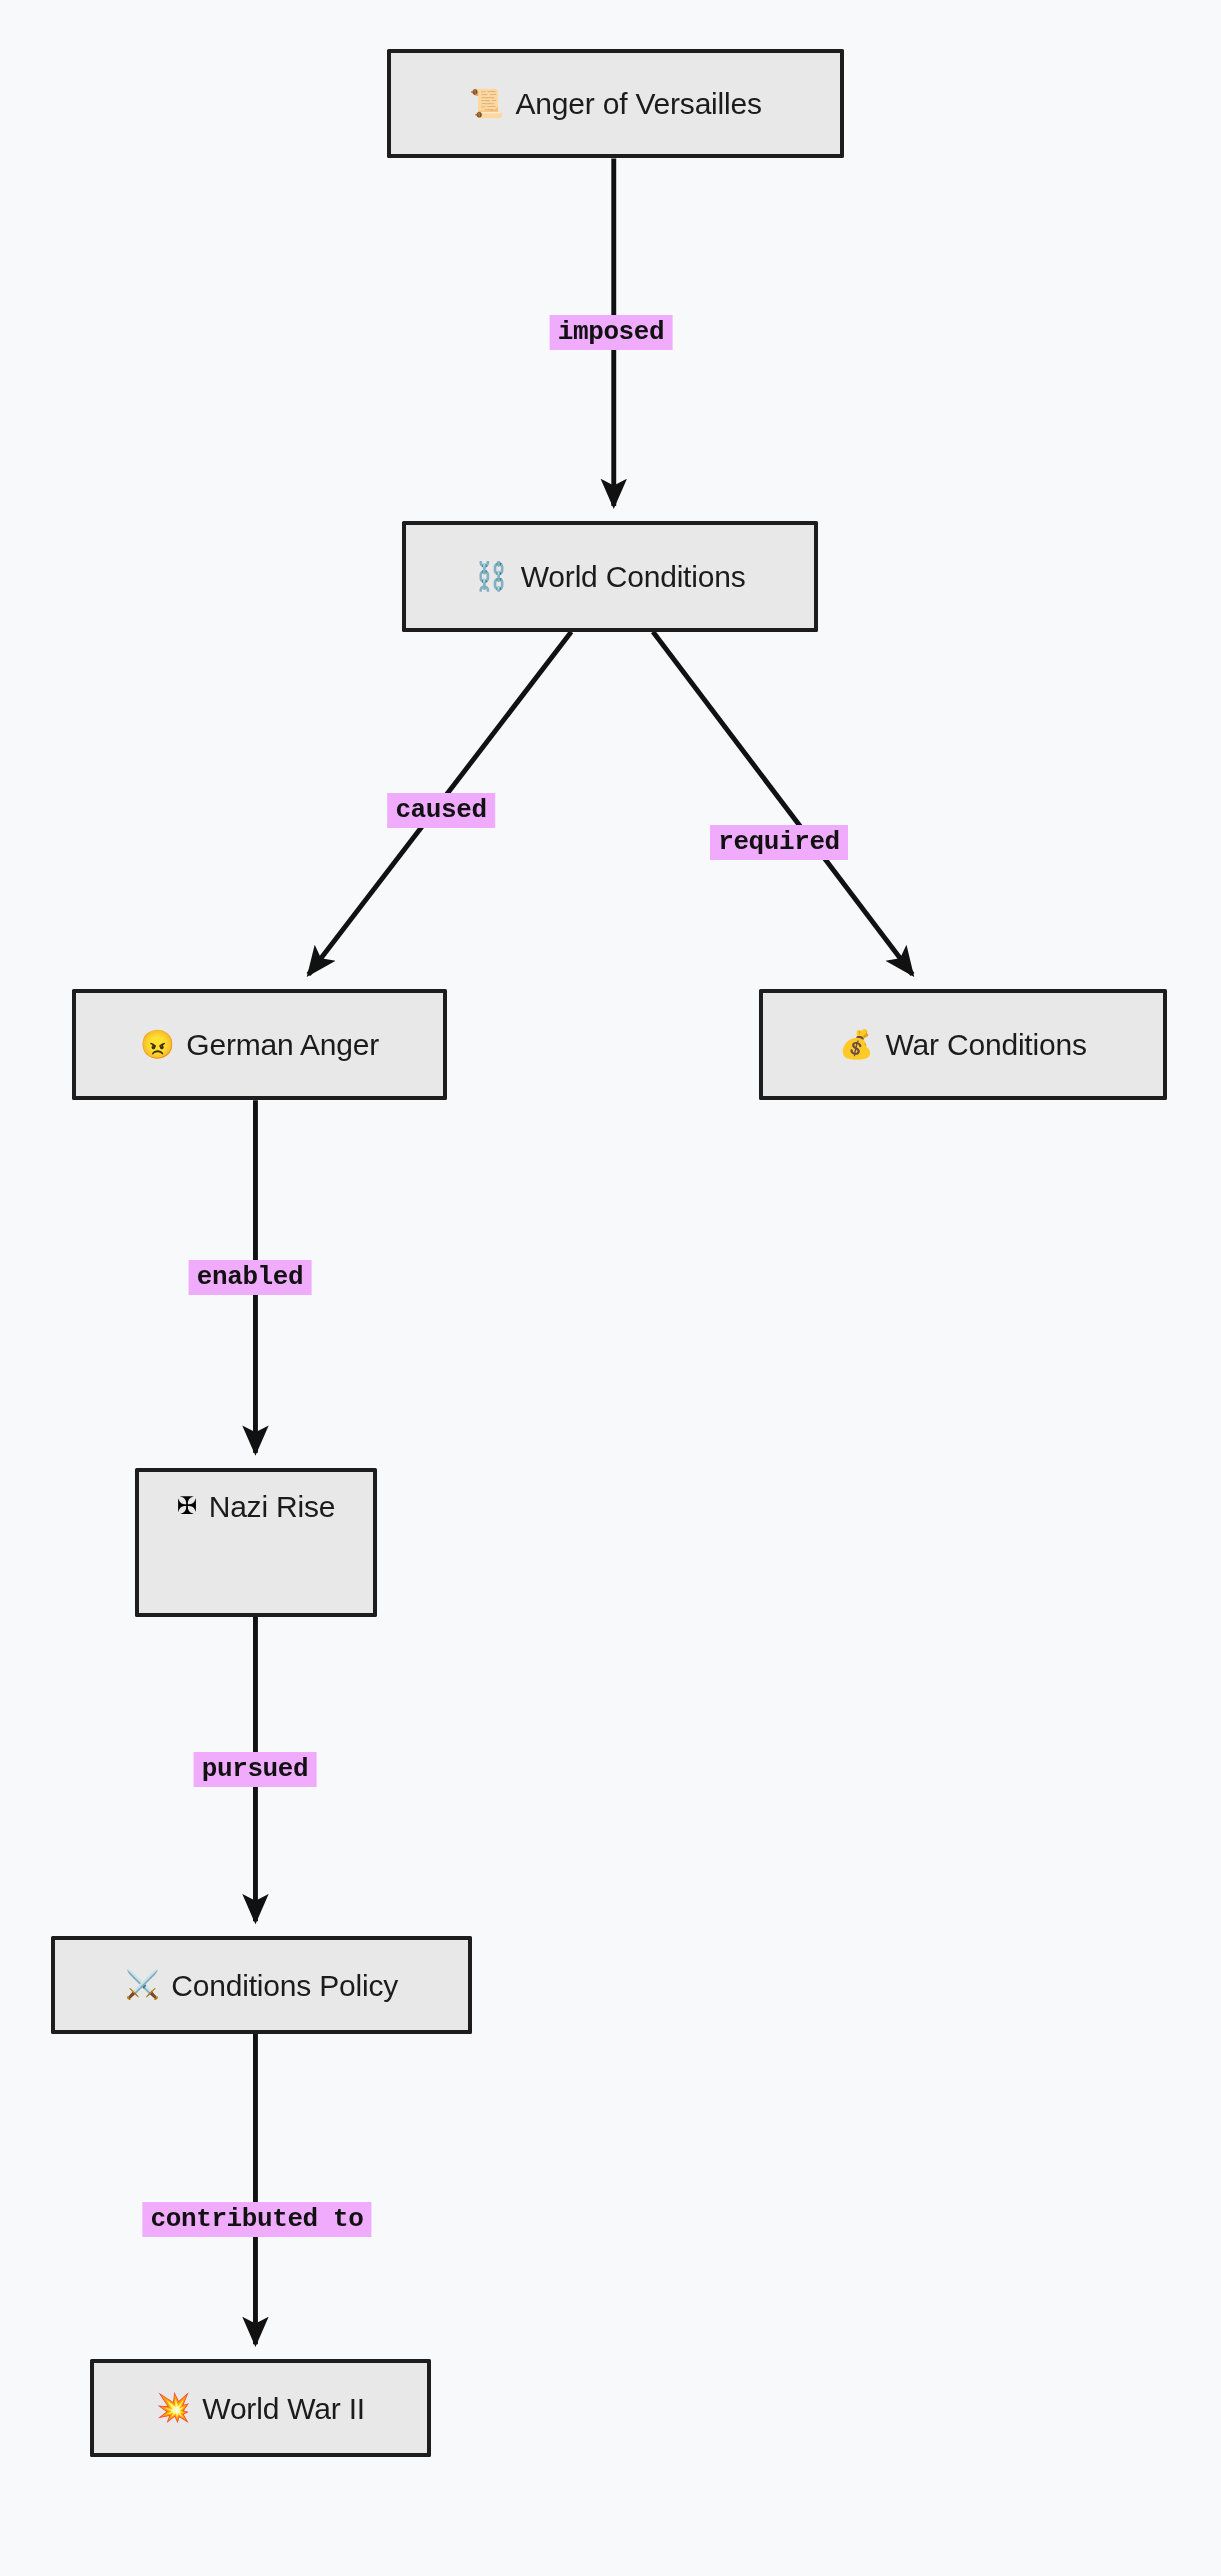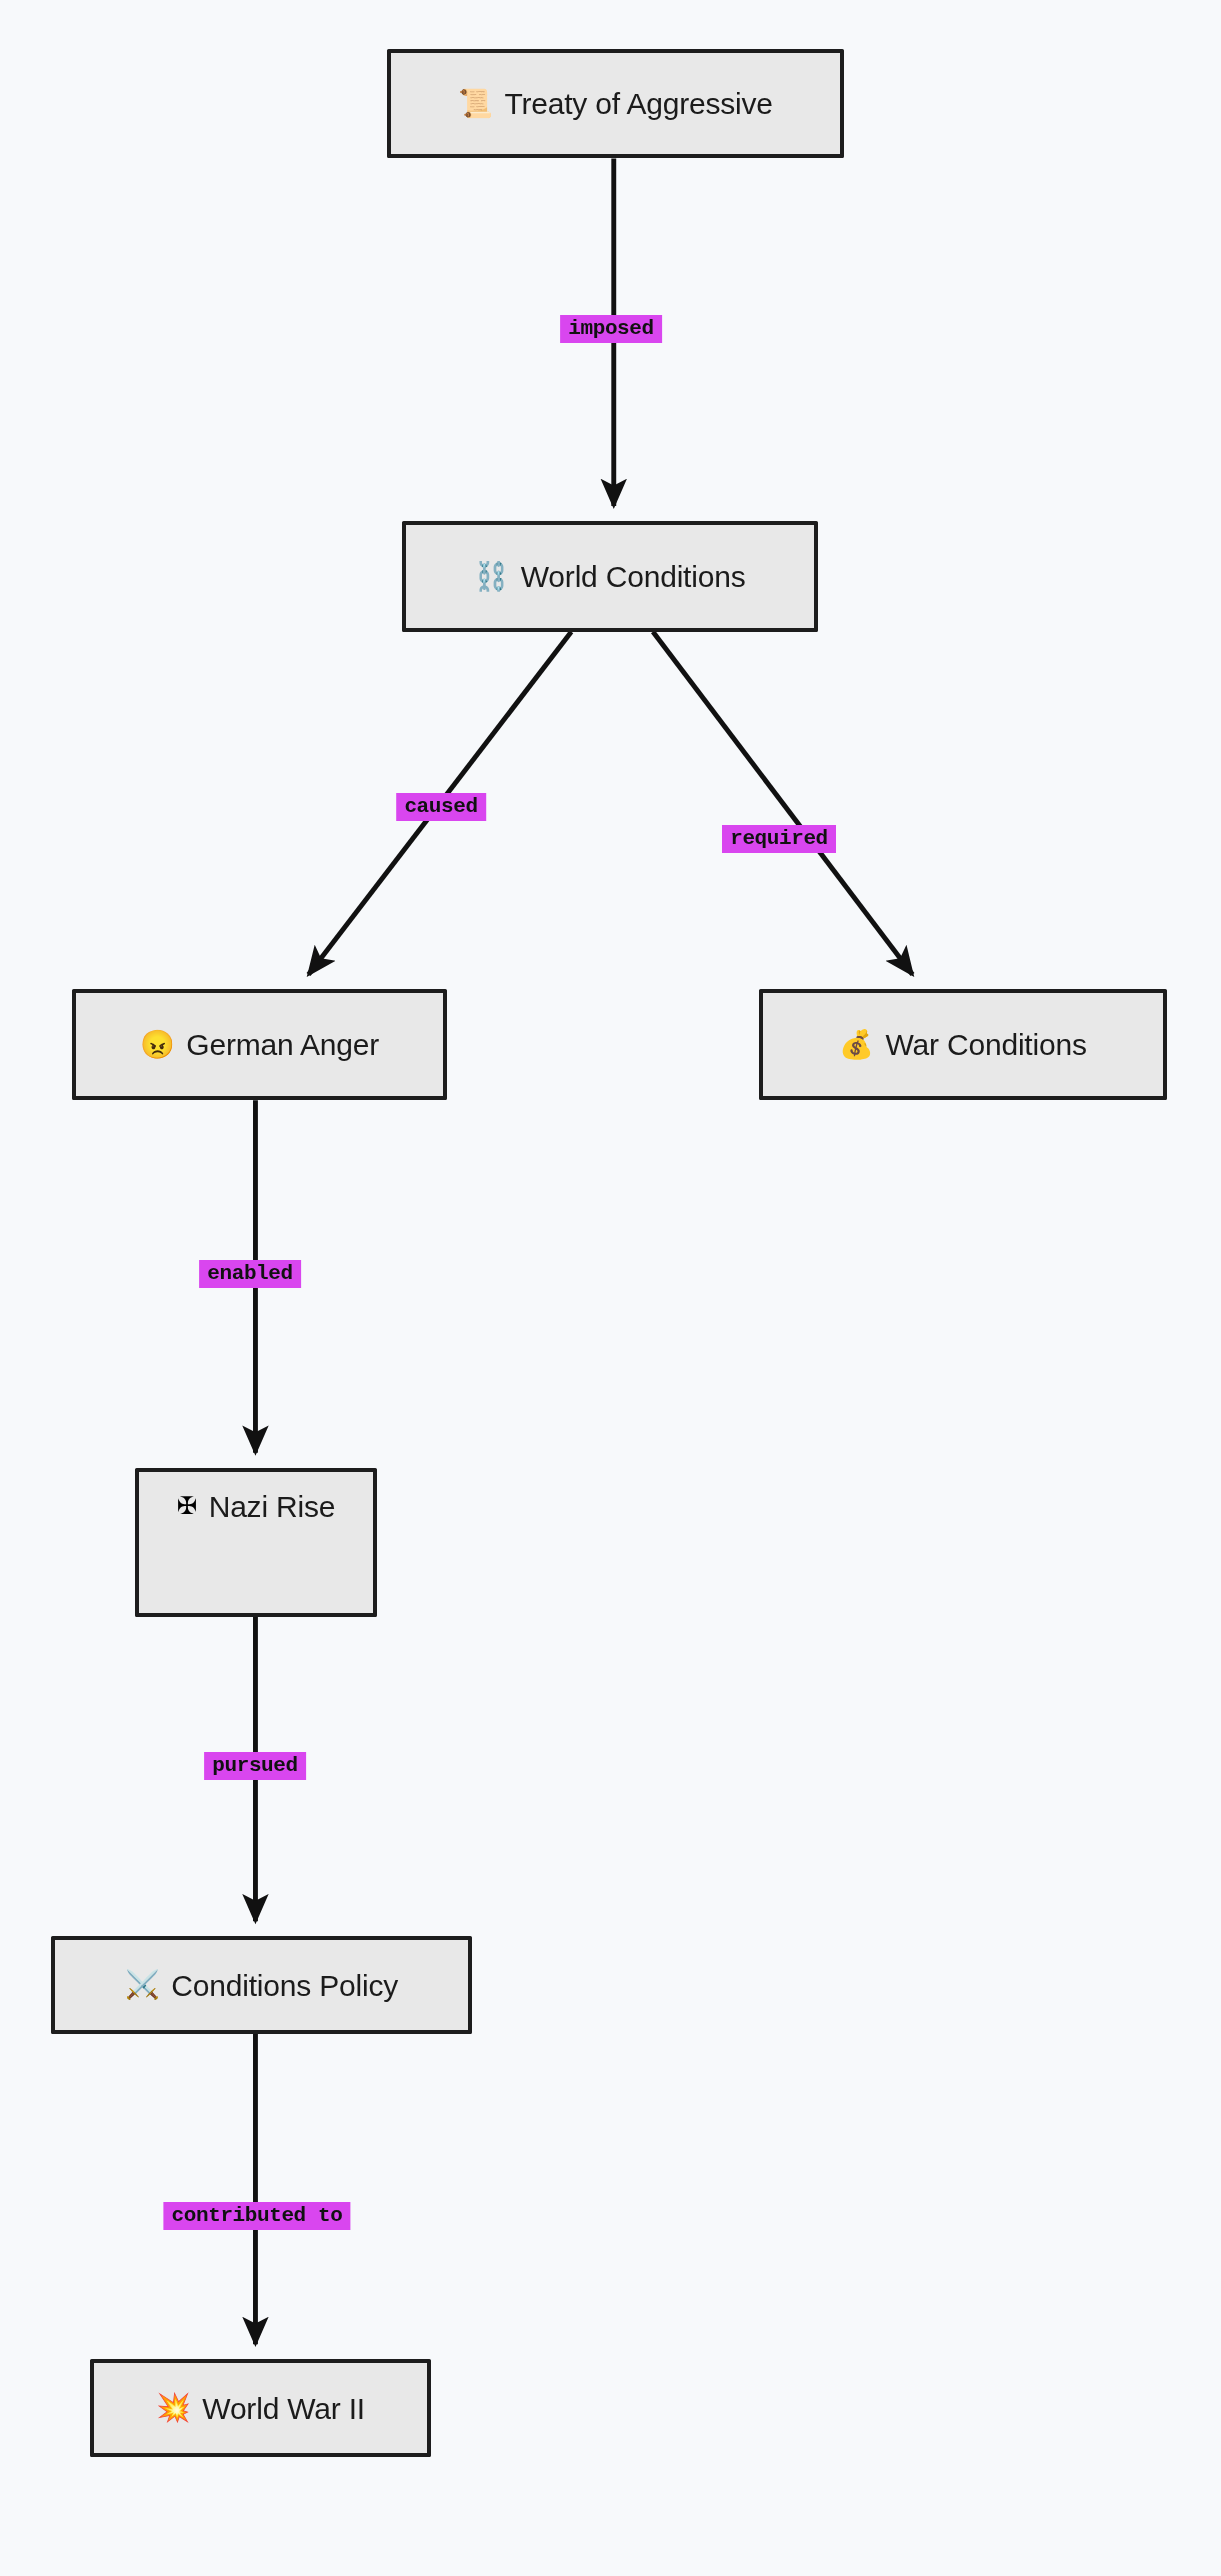--- a/index.html
+++ b/index.html
@@ -56,24 +56,24 @@
     font-family: "Liberation Sans", sans-serif;
     font-size: 30px;
     font-weight: 400;
     color: #1b1b1b;
     line-height: 1.1;
     letter-spacing: -0.2px;
   }
   .edge-label {
     position: absolute;
     font-family: "Liberation Mono", monospace;
-    font-size: 21px;
+    font-size: 26px;
     font-weight: 700;
     color: #111111;
-    background: #d946ef;
+    background: #f0abfc;
     padding: 2.4px 8.2px;
     white-space: nowrap;
     transform: translateX(-50%);
     letter-spacing: -0.4px;
   }
 </style>
 </head>
 <body>
 
 <div id="flow-root">
@@ -94,21 +94,21 @@
     <path d="M 313 1348 L 313 1780" stroke="#111111" stroke-width="6" fill="none" marker-end="url(#arrowhead)"></path>
 
     <path d="M 313 1980 L 313 2354" stroke="#111111" stroke-width="6" fill="none" marker-end="url(#arrowhead)"></path>
 
     <path d="M 313 2492 L 313 2872" stroke="#111111" stroke-width="6" fill="none" marker-end="url(#arrowhead)"></path>
   </svg>
 
   <div class="node" style="left:387px; top:49px; width:457px; height:109px;">
     <span class="node-inner">
       <span class="node-icon">📜</span>
-      <span class="node-label">Treaty of Aggressive</span>
+      <span class="node-label">Anger of Versailles</span>
     </span>
   </div>
 
   <div class="node" style="left:402px; top:521px; width:416px; height:111px;">
     <span class="node-inner">
       <span class="node-icon">⛓️</span>
       <span class="node-label">World Conditions</span>
     </span>
   </div>
 

